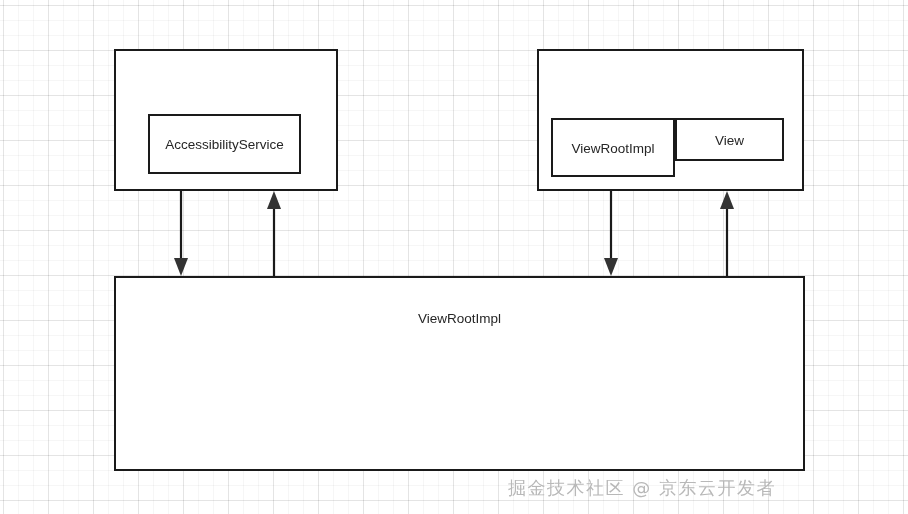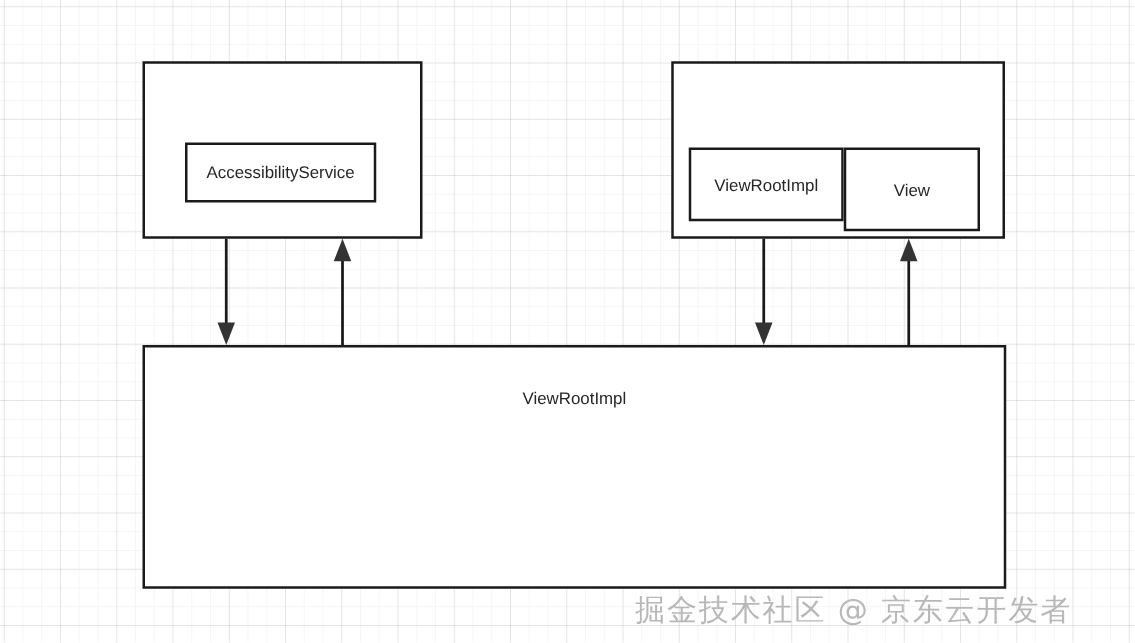--- a/index.html
+++ b/index.html
@@ -55,23 +55,23 @@
     text-align: center;
     color: #262626;
     font-size: 13.5px;
     line-height: 17px;
     white-space: nowrap;
   }
   #outer-app-left   { left: 114px; top: 49px;  width: 224px; height: 142px; }
   #outer-app-right  { left: 537px; top: 49px;  width: 267px; height: 142px; }
   #outer-system     { left: 114px; top: 276px; width: 691px; height: 195px; }
 
-  #inner-accessibility-service       { left: 148px; top: 114px; width: 153px; height: 48px; }
+  #inner-accessibility-service       { left: 148px; top: 114px; width: 153px; height: 60px; }
   #inner-viewrootimpl                { left: 551px; top: 118px; width: 124px; height: 59px; }
-  #inner-view                        { left: 675px; top: 118px; width: 109px; height: 67px; }
+  #inner-view                        { left: 675px; top: 118px; width: 109px; height: 43px; }
   #inner-accessibility-manage-service{ left: 214px; top: 351px; width: 475px; height: 98px; }
 
   #title-left   { top: 74px; }
   #title-right  { top: 76px; }
   #title-system { top: 33px; }
 
   .arrow-svg {
     position: absolute;
     left: 0;
     top: 0;
@@ -84,21 +84,21 @@
     stroke-width: 2.2;
     fill: none;
   }
   .arrow-head {
     fill: #333333;
   }
   #watermark {
     position: absolute;
     left: 508px;
     top: 471px;
-    font-size: 24px;
+    font-size: 18px;
     line-height: 34px;
     color: #b8b8b8;
     letter-spacing: 1.5px;
     white-space: nowrap;
     font-family: "DejaVu Sans", sans-serif;
   }
 </style>
 </head>
 <body>
 

